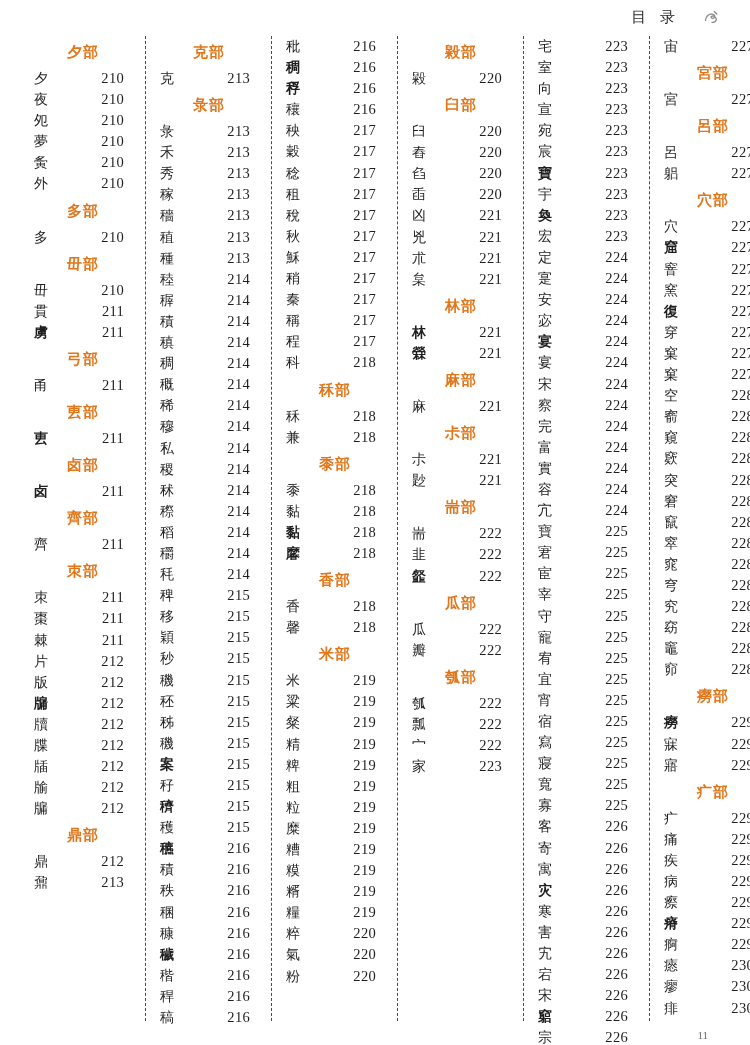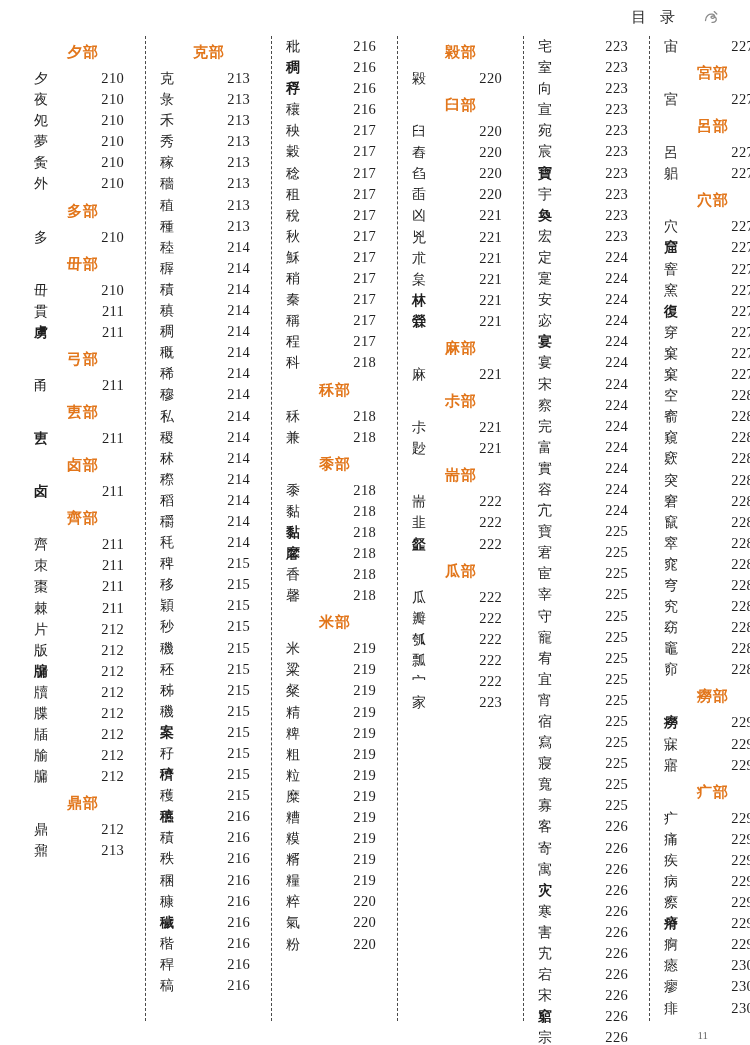--- a/index.html
+++ b/index.html
@@ -204,20 +204,21 @@
         <div class="sec-head">卤部</div>
         <div class="entry">
           <span class="ch b">卤</span>
           <span class="pg">211</span>
         </div>
         <div class="sec-head">齊部</div>
         <div class="entry">
           <span class="ch">齊</span>
           <span class="pg">211</span>
         </div>
+        <div class="sec-head">朿部</div>
         <div class="entry">
           <span class="ch">朿</span>
           <span class="pg">211</span>
         </div>
         <div class="entry">
           <span class="ch">棗</span>
           <span class="pg">211</span>
         </div>
         <div class="entry">
           <span class="ch">棘</span>
@@ -265,20 +266,21 @@
           <span class="pg">213</span>
         </div>
       </div>
       <div class="col-sep"></div>
       <div class="col">
         <div class="sec-head">克部</div>
         <div class="entry">
           <span class="ch">克</span>
           <span class="pg">213</span>
         </div>
+        <div class="sec-head">彔部</div>
         <div class="entry">
           <span class="ch">彔</span>
           <span class="pg">213</span>
         </div>
         <div class="entry">
           <span class="ch">禾</span>
           <span class="pg">213</span>
         </div>
         <div class="entry">
           <span class="ch">秀</span>
@@ -530,20 +532,21 @@
           <span class="pg">218</span>
         </div>
         <div class="entry">
           <span class="ch b">黏</span>
           <span class="pg">218</span>
         </div>
         <div class="entry">
           <span class="ch b">黁</span>
           <span class="pg">218</span>
         </div>
+        <div class="sec-head">香部</div>
         <div class="entry">
           <span class="ch">香</span>
           <span class="pg">218</span>
         </div>
         <div class="entry">
           <span class="ch">馨</span>
           <span class="pg">218</span>
         </div>
         <div class="sec-head">米部</div>
         <div class="entry">
@@ -640,20 +643,21 @@
           <span class="pg">221</span>
         </div>
         <div class="entry">
           <span class="ch">朮</span>
           <span class="pg">221</span>
         </div>
         <div class="entry">
           <span class="ch">枲</span>
           <span class="pg">221</span>
         </div>
+        <div class="sec-head">林部</div>
         <div class="entry">
           <span class="ch b">林</span>
           <span class="pg">221</span>
         </div>
         <div class="entry">
           <span class="ch b">檾</span>
           <span class="pg">221</span>
         </div>
         <div class="sec-head">麻部</div>
         <div class="entry">
@@ -684,20 +688,21 @@
         </div>
         <div class="sec-head">瓜部</div>
         <div class="entry">
           <span class="ch">瓜</span>
           <span class="pg">222</span>
         </div>
         <div class="entry">
           <span class="ch">瓣</span>
           <span class="pg">222</span>
         </div>
+        <div class="sec-head">瓠部</div>
         <div class="entry">
           <span class="ch">瓠</span>
           <span class="pg">222</span>
         </div>
         <div class="entry">
           <span class="ch">瓢</span>
           <span class="pg">222</span>
         </div>
         <div class="entry">
           <span class="ch">宀</span>

